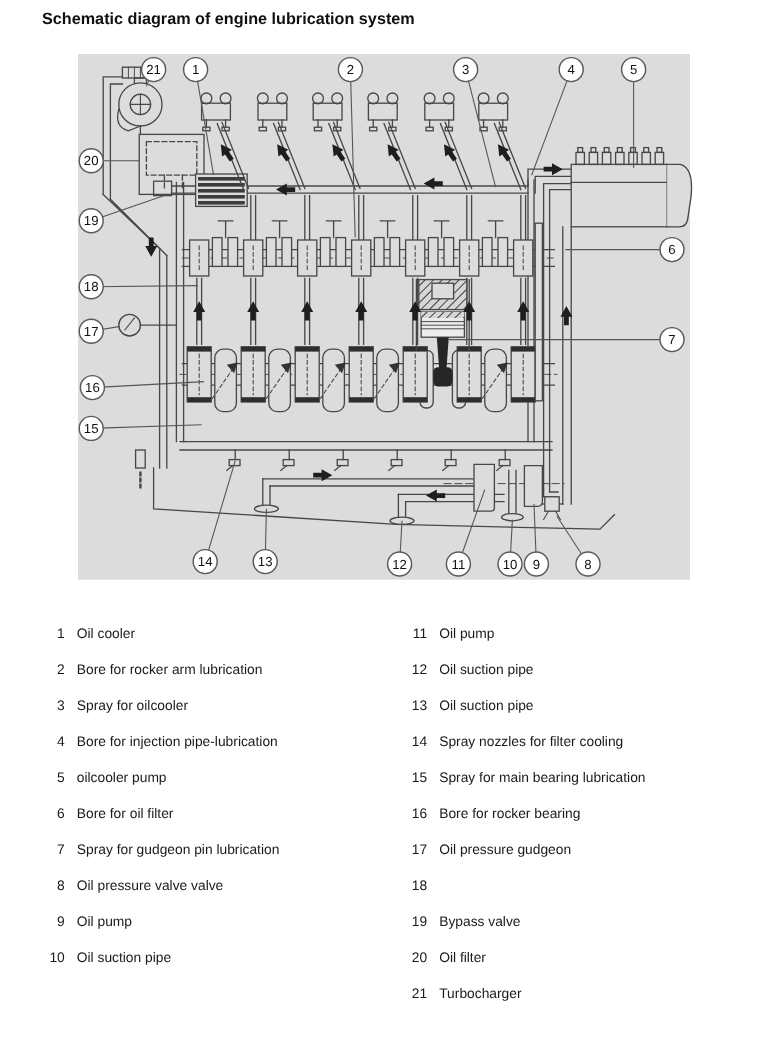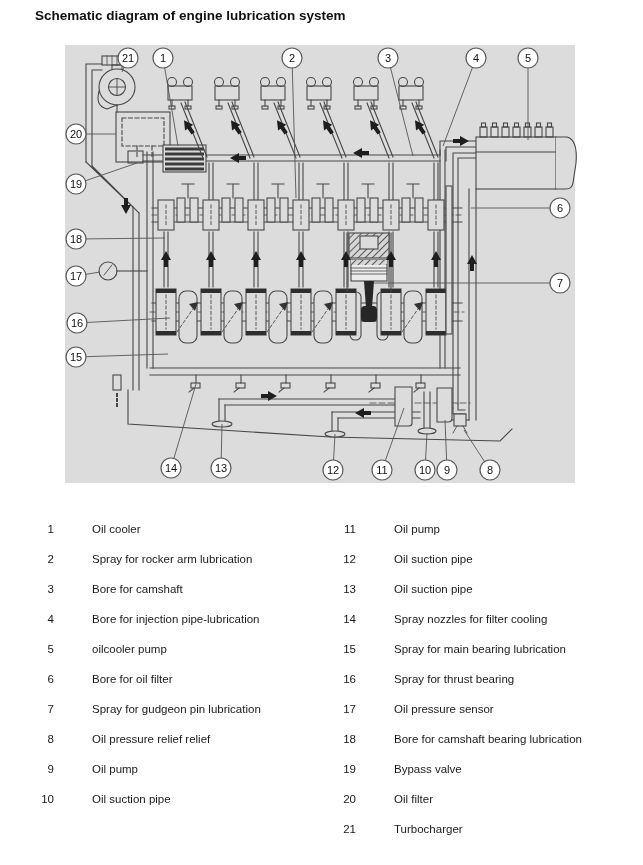--- a/index.html
+++ b/index.html
@@ -6,21 +6,21 @@
   .page{position:relative;width:643px;height:865px;background:#ffffff;
         font-family:"Liberation Sans",sans-serif;overflow:hidden;}
   .title{position:absolute;left:35px;top:8px;font-size:13.5px;font-weight:bold;color:#101010;}
   svg.diagram{position:absolute;left:0;top:0;font-family:"Liberation Sans",sans-serif;}
   .legend{position:absolute;top:514px;left:0;width:643px;font-size:11.5px;color:#1a1a1a;}
   .legend-col{position:absolute;top:0;}
   .legend-col.left{left:30px;width:290px;}
   .legend-col.right{left:332px;width:300px;}
   .lrow{height:30px;display:flex;align-items:center;}
   .lnum{width:24px;text-align:right;margin-right:10px;flex:0 0 24px;}
-  .llab{white-space:nowrap;margin-left:28px;}
+  .llab{white-space:nowrap;}
 </style>
 </head>
 <body>
 
 <div class="page">
 
   <div class="title">Schematic diagram of engine lubrication system</div>
 
   <svg class="diagram" width="643" height="500" viewBox="0 0 643 500">
     <defs>
@@ -414,45 +414,45 @@
   </svg>
 
   <div class="legend">
     <div class="legend-col left" id="legend-left">
         <div class="lrow">
           <span class="lnum">1</span>
           <span class="llab">Oil cooler</span>
         </div>
         <div class="lrow">
           <span class="lnum">2</span>
-          <span class="llab">Spray for rocker arm lubrication</span>
+          <span class="llab">Bore for rocker arm lubrication</span>
         </div>
         <div class="lrow">
           <span class="lnum">3</span>
-          <span class="llab">Bore for camshaft</span>
+          <span class="llab">Spray for oilcooler</span>
         </div>
         <div class="lrow">
           <span class="lnum">4</span>
           <span class="llab">Bore for injection pipe-lubrication</span>
         </div>
         <div class="lrow">
           <span class="lnum">5</span>
           <span class="llab">oilcooler pump</span>
         </div>
         <div class="lrow">
           <span class="lnum">6</span>
           <span class="llab">Bore for oil filter</span>
         </div>
         <div class="lrow">
           <span class="lnum">7</span>
           <span class="llab">Spray for gudgeon pin lubrication</span>
         </div>
         <div class="lrow">
           <span class="lnum">8</span>
-          <span class="llab">Oil pressure relief relief</span>
+          <span class="llab">Oil pressure valve valve</span>
         </div>
         <div class="lrow">
           <span class="lnum">9</span>
           <span class="llab">Oil pump</span>
         </div>
         <div class="lrow">
           <span class="lnum">10</span>
           <span class="llab">Oil suction pipe</span>
         </div>
       </div>
@@ -472,29 +472,28 @@
         <div class="lrow">
           <span class="lnum">14</span>
           <span class="llab">Spray nozzles for filter cooling</span>
         </div>
         <div class="lrow">
           <span class="lnum">15</span>
           <span class="llab">Spray for main bearing lubrication</span>
         </div>
         <div class="lrow">
           <span class="lnum">16</span>
-          <span class="llab">Spray for thrust bearing</span>
+          <span class="llab">Bore for rocker bearing</span>
         </div>
         <div class="lrow">
           <span class="lnum">17</span>
-          <span class="llab">Oil pressure sensor</span>
+          <span class="llab">Oil pressure gudgeon</span>
         </div>
         <div class="lrow">
           <span class="lnum">18</span>
-          <span class="llab">Bore for camshaft bearing lubrication</span>
         </div>
         <div class="lrow">
           <span class="lnum">19</span>
           <span class="llab">Bypass valve</span>
         </div>
         <div class="lrow">
           <span class="lnum">20</span>
           <span class="llab">Oil filter</span>
         </div>
         <div class="lrow">

